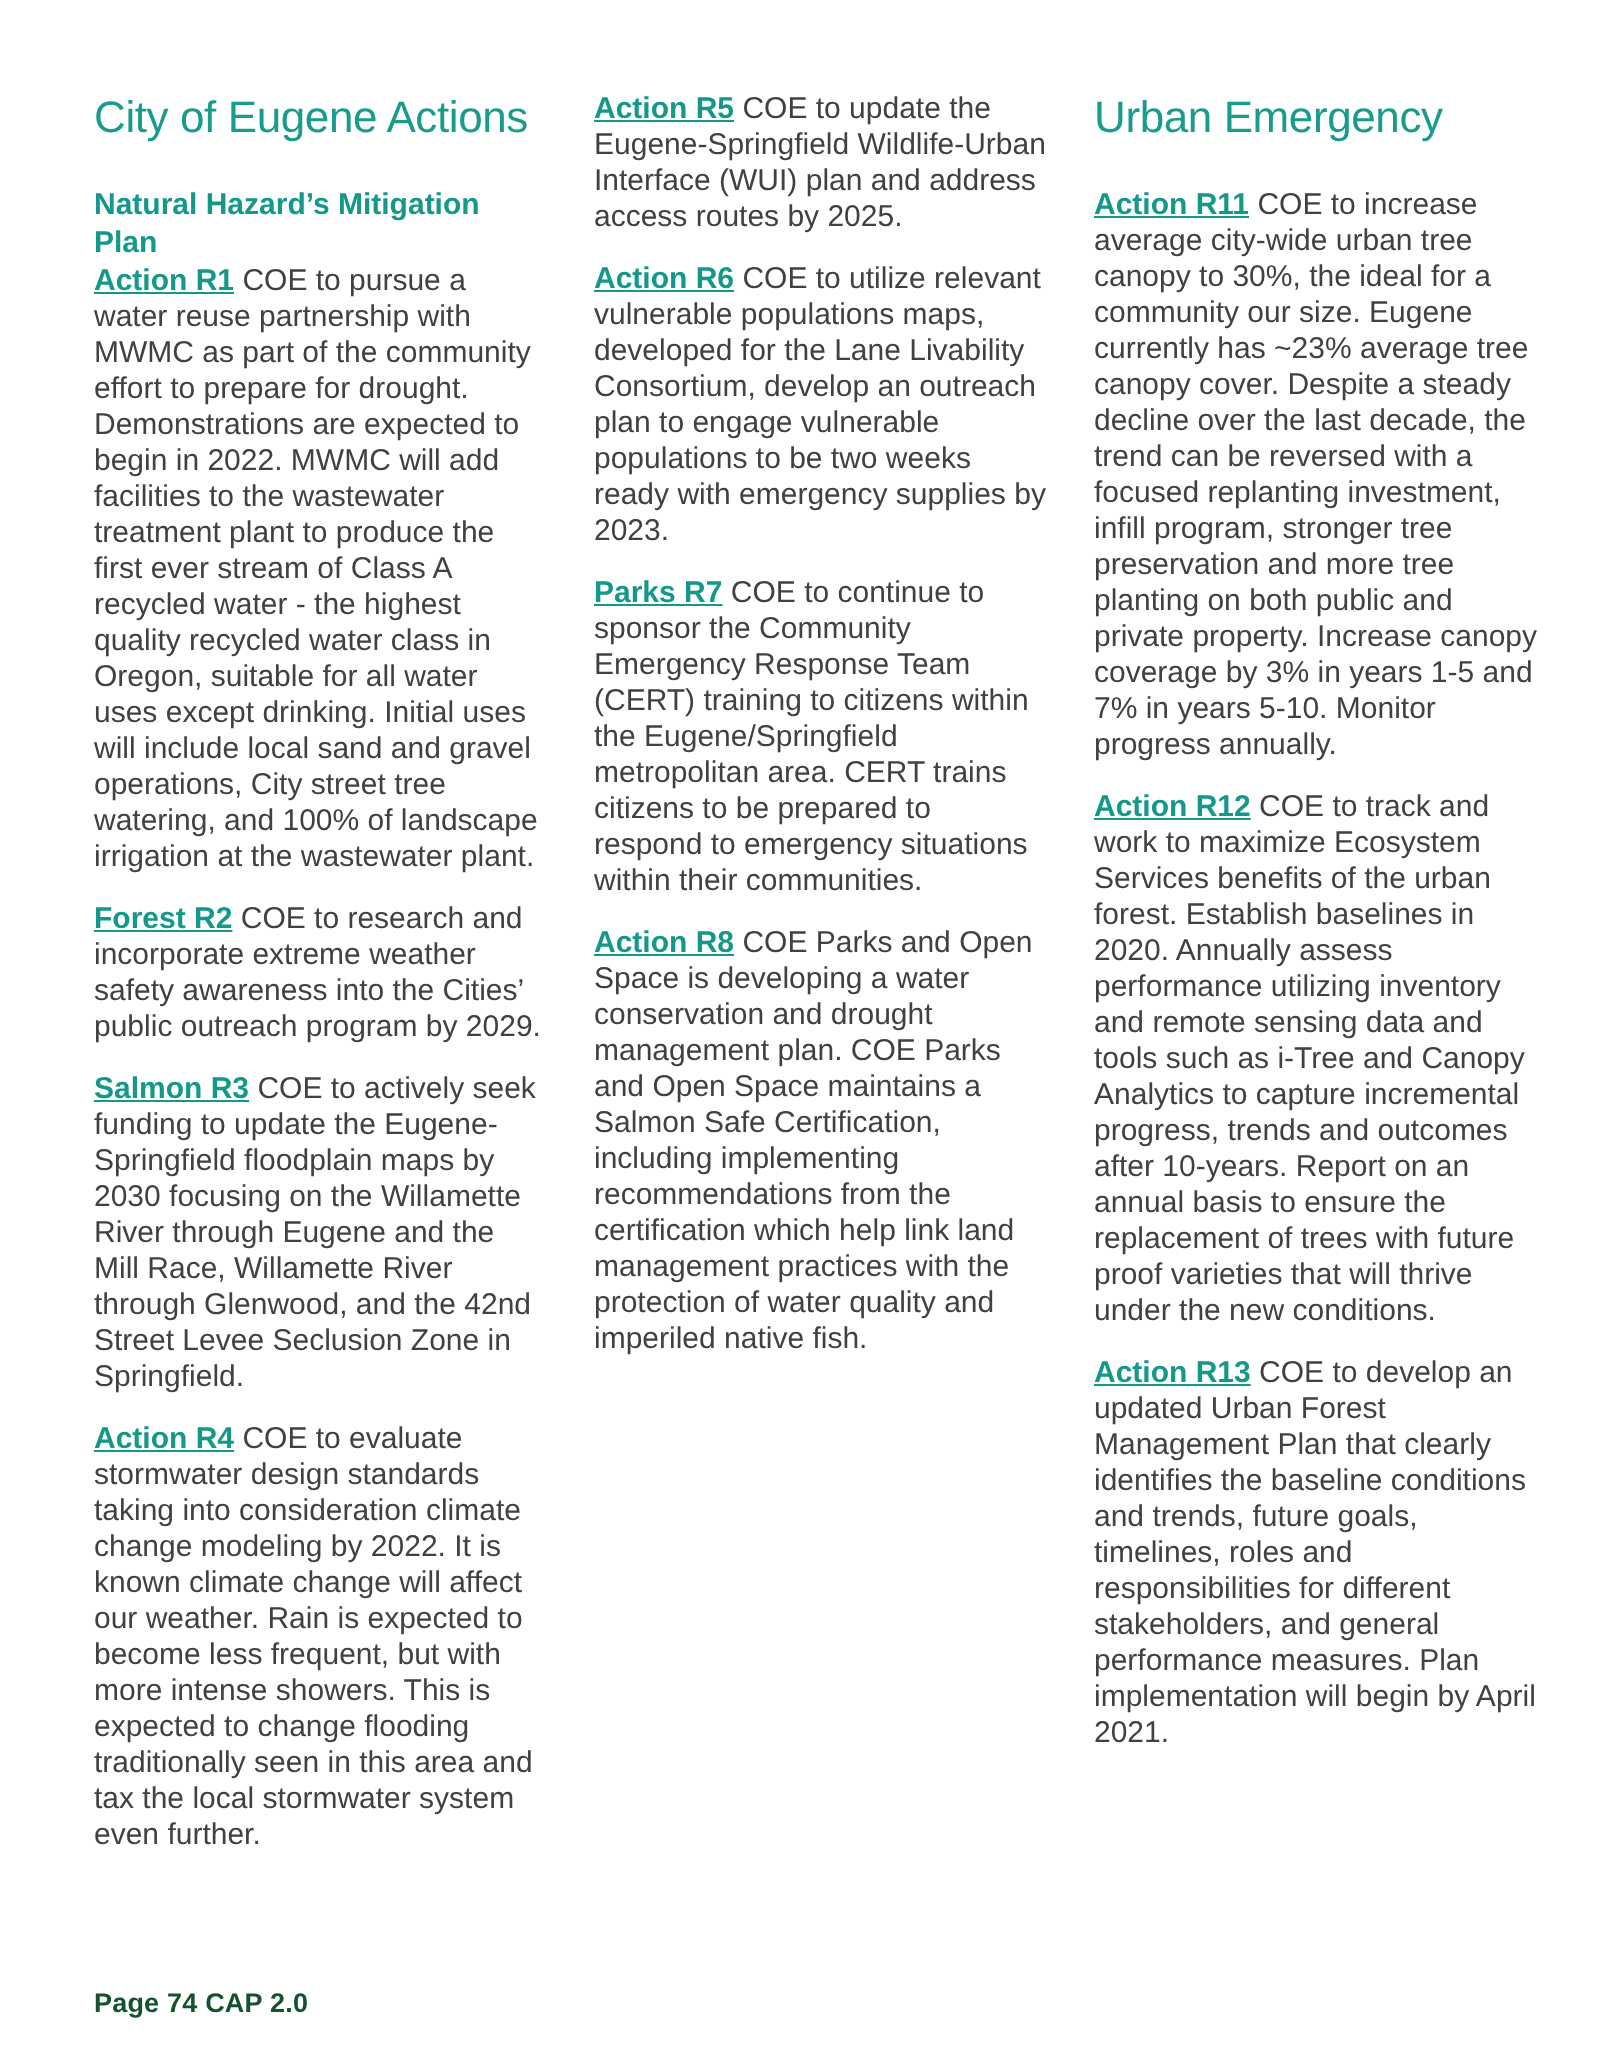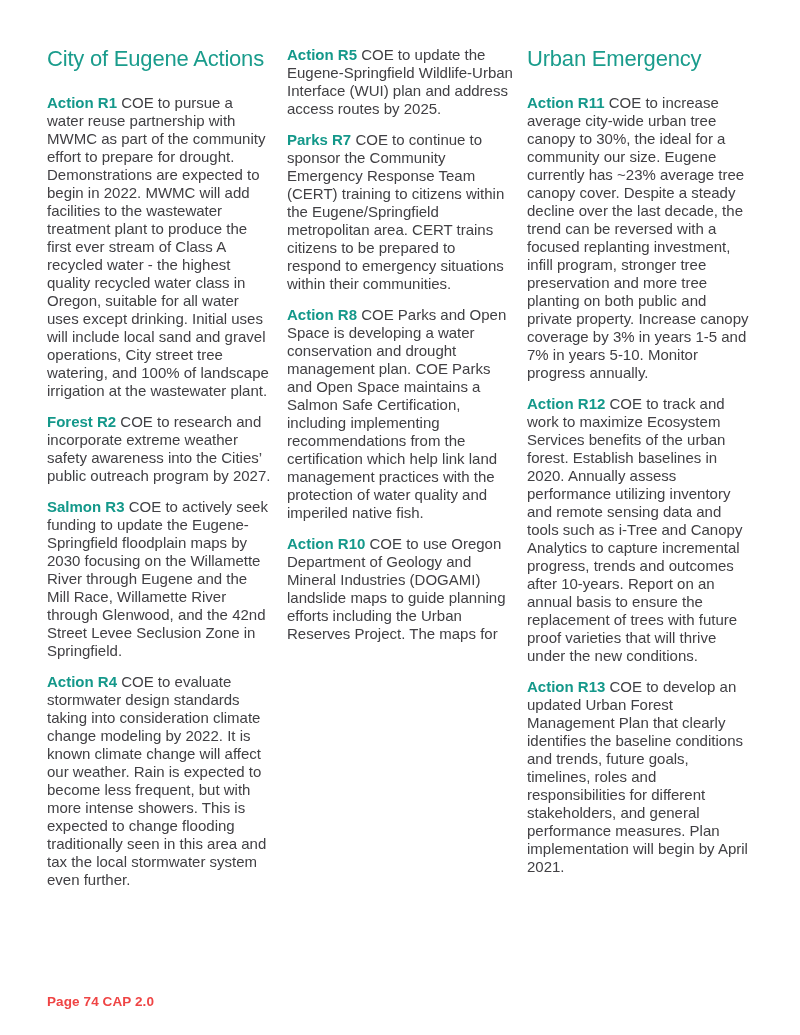--- a/index.html
+++ b/index.html
@@ -16,21 +16,21 @@
     font-size: 15px;
     line-height: 1.2;
     color: #414044;
     -webkit-font-smoothing: antialiased;
   }
   .page-columns {
     position: absolute;
     left: 47px;
     top: 46px;
     display: flex;
-    gap: 14px;
+    gap: 24px;
   }
   .col {
     width: 226px;
   }
   .h1 {
     font-size: 22px;
     line-height: 1.2;
     font-weight: 400;
     letter-spacing: -0.2px;
     color: #1a9c8c;
@@ -43,49 +43,51 @@
     font-weight: bold;
     color: #14988a;
     margin: 0;
   }
   .para {
     margin: 0 0 13px 0;
   }
   .action-label {
     font-weight: bold;
     color: #14988a;
+    text-decoration: underline;
   }
   .footer {
     position: absolute;
     left: 47px;
     top: 994px;
     font-size: 13.5px;
     font-weight: bold;
-    color: #ef4444;
+    color: #14532d;
     letter-spacing: 0.1px;
   }
 </style>
 </head>
 <body>
 
 <div class="page-columns">
 
   <div class="col">
     <h1 class="h1">City of Eugene Actions</h1>
+    <h2 class="h2">Natural Hazard’s Mitigation Plan</h2>
     <p class="para"><span class="action-label">Action R1</span> <span>COE to pursue a water reuse partnership with MWMC as part of the community effort to prepare for drought. Demonstrations are expected to begin in 2022. MWMC will add facilities to the wastewater treatment plant to produce the first ever stream of Class A recycled water - the highest quality recycled water class in Oregon, suitable for all water uses except drinking. Initial uses will include local sand and gravel operations, City street tree watering, and 100% of landscape irrigation at the wastewater plant.</span></p>
-    <p class="para"><span class="action-label">Forest R2</span> <span>COE to research and incorporate extreme weather safety awareness into the Cities’ public outreach program by 2027.</span></p>
+    <p class="para"><span class="action-label">Forest R2</span> <span>COE to research and incorporate extreme weather safety awareness into the Cities’ public outreach program by 2029.</span></p>
     <p class="para"><span class="action-label">Salmon R3</span> <span>COE to actively seek funding to update the Eugene-Springfield floodplain maps by 2030 focusing on the Willamette River through Eugene and the Mill Race, Willamette River through Glenwood, and the 42nd Street Levee Seclusion Zone in Springfield.</span></p>
     <p class="para"><span class="action-label">Action R4</span> <span>COE to evaluate stormwater design standards taking into consideration climate change modeling by 2022. It is known climate change will affect our weather. Rain is expected to become less frequent, but with more intense showers. This is expected to change flooding traditionally seen in this area and tax the local stormwater system even further.</span></p>
   </div>
 
   <div class="col">
     <p class="para"><span class="action-label">Action R5</span> <span>COE to update the Eugene-Springfield Wildlife-Urban Interface (WUI) plan and address access routes by 2025.</span></p>
+    <p class="para"><span class="action-label">Action R6</span> <span>COE to utilize relevant vulnerable populations maps, developed for the Lane Livability Consortium, develop an outreach plan to engage vulnerable populations to be two weeks ready with emergency supplies by 2023.</span></p>
     <p class="para"><span class="action-label">Parks R7</span> <span>COE to continue to sponsor the Community Emergency Response Team (CERT) training to citizens within the Eugene/Springfield metropolitan area. CERT trains citizens to be prepared to respond to emergency situations within their communities.</span></p>
     <p class="para"><span class="action-label">Action R8</span> <span>COE Parks and Open Space is developing a water conservation and drought management plan. COE Parks and Open Space maintains a Salmon Safe Certification, including implementing recommendations from the certification which help link land management practices with the protection of water quality and imperiled native fish.</span></p>
-    <p class="para"><span class="action-label">Action R10</span> <span>COE to use Oregon Department of Geology and Mineral Industries (DOGAMI) landslide maps to guide planning efforts including the Urban Reserves Project. The maps for</span></p>
   </div>
 
   <div class="col">
     <h1 class="h1">Urban Emergency</h1>
     <p class="para"><span class="action-label">Action R11</span> <span>COE to increase average city-wide urban tree canopy to 30%, the ideal for a community our size. Eugene currently has ~23% average tree canopy cover. Despite a steady decline over the last decade, the trend can be reversed with a focused replanting investment, infill program, stronger tree preservation and more tree planting on both public and private property. Increase canopy coverage by 3% in years 1-5 and 7% in years 5-10. Monitor progress annually.</span></p>
     <p class="para"><span class="action-label">Action R12</span> <span>COE to track and work to maximize Ecosystem Services benefits of the urban forest. Establish baselines in 2020. Annually assess performance utilizing inventory and remote sensing data and tools such as i-Tree and Canopy Analytics to capture incremental progress, trends and outcomes after 10-years. Report on an annual basis to ensure the replacement of trees with future proof varieties that will thrive under the new conditions.</span></p>
     <p class="para"><span class="action-label">Action R13</span> <span>COE to develop an updated Urban Forest Management Plan that clearly identifies the baseline conditions and trends, future goals, timelines, roles and responsibilities for different stakeholders, and general performance measures. Plan implementation will begin by April 2021.</span></p>
   </div>
 
 </div>

